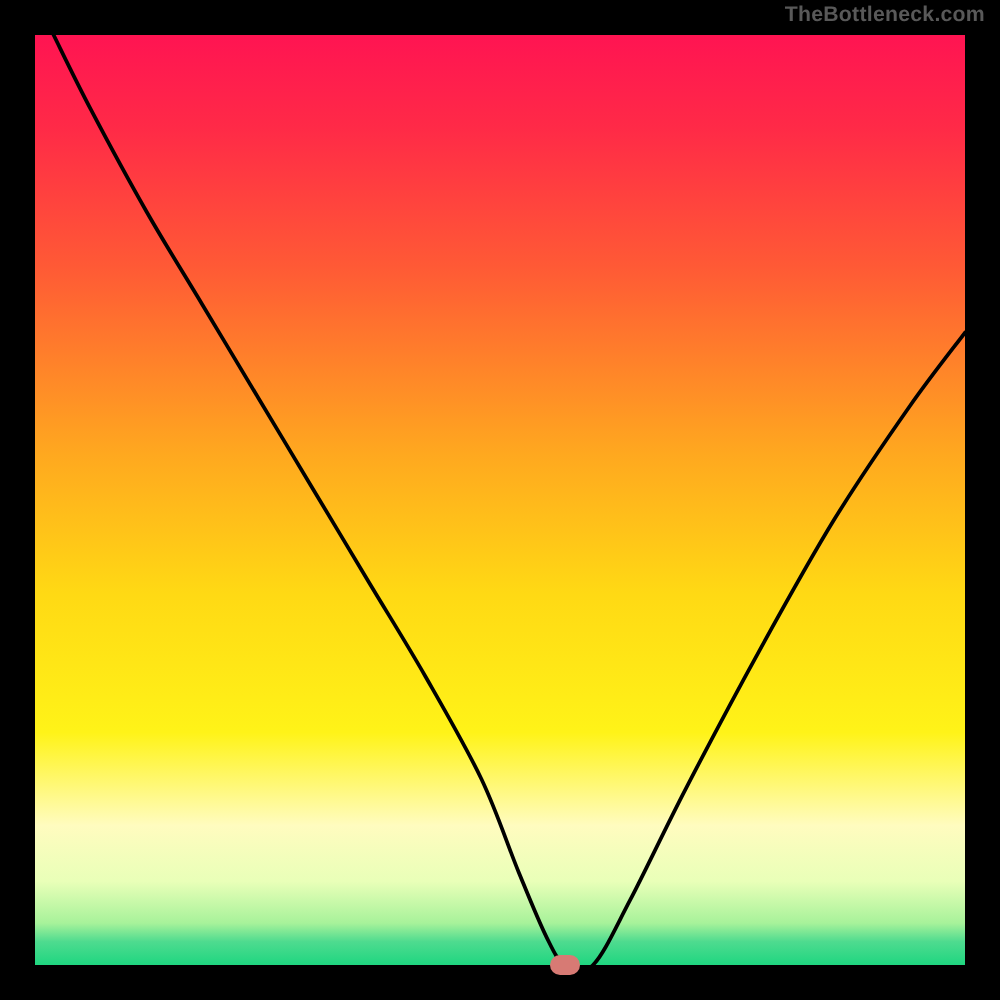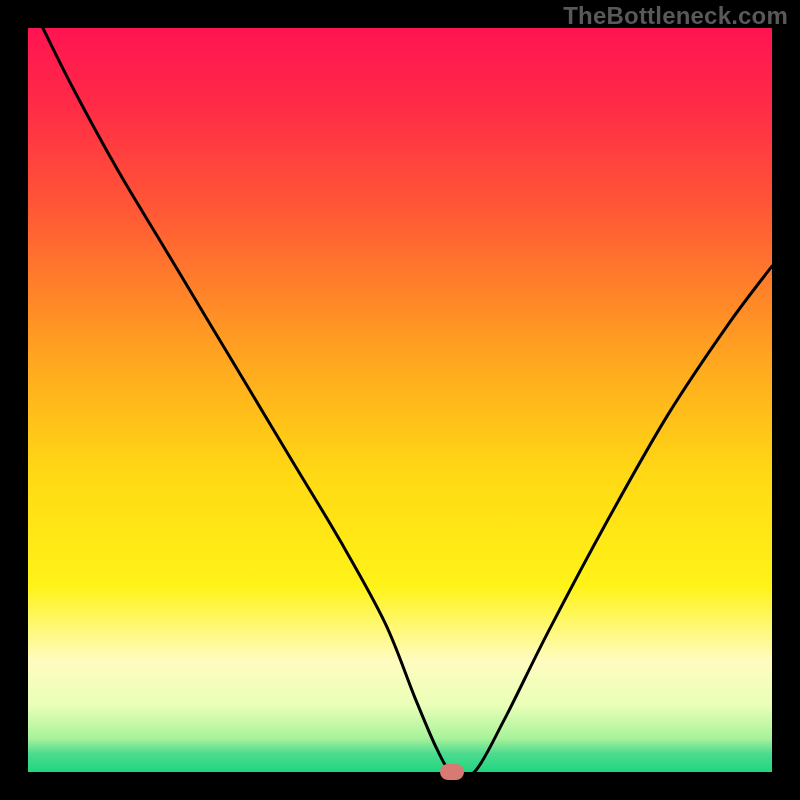--- a/index.html
+++ b/index.html
@@ -15,21 +15,21 @@
     position: relative;
     width: 800px;
     height: 800px;
     background: #000;
   }
   .watermark {
     position: absolute;
     top: 2px;
     right: 12px;
     color: #595959;
-    font-size: 24px;
+    font-size: 17px;
     font-weight: 600;
     letter-spacing: 0.2px;
   }
   .plot {
     position: absolute;
     left: 28px;
     top: 28px;
     width: 744px;
     height: 744px;
   }

